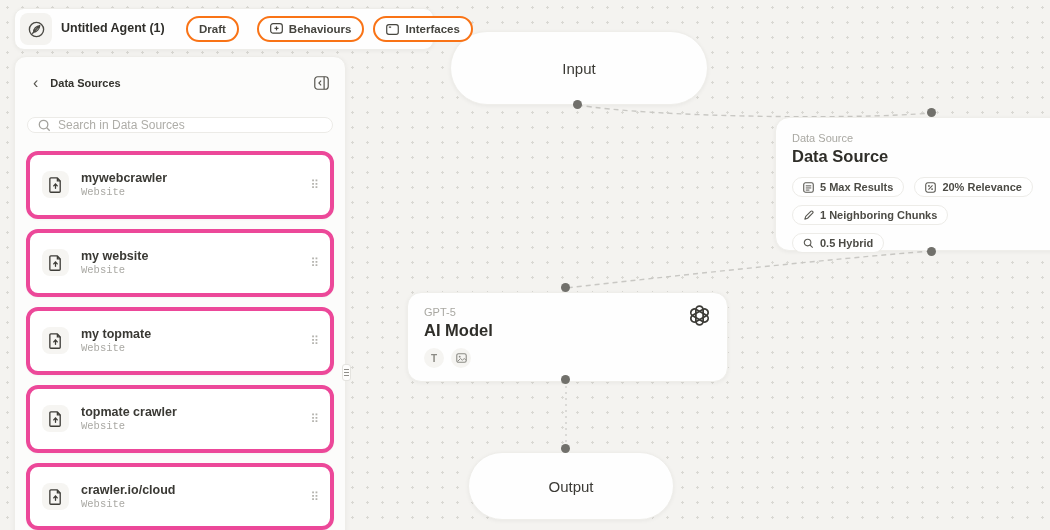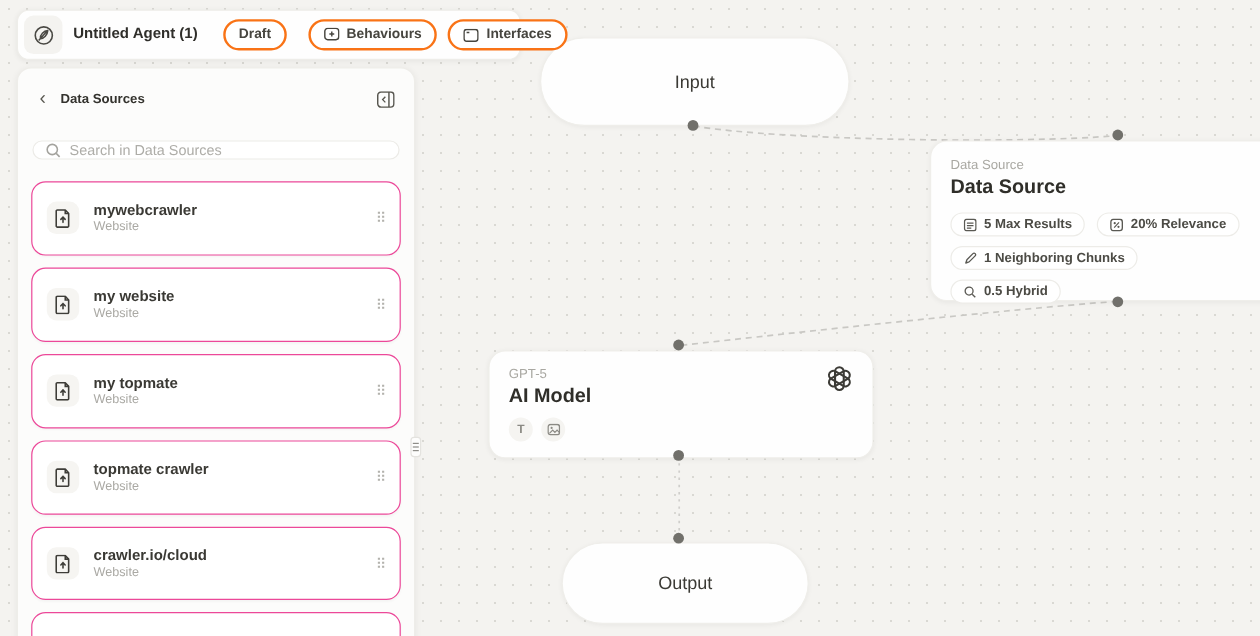--- a/index.html
+++ b/index.html
@@ -50,32 +50,32 @@
     margin:14px 12px 14px 12px; height:31px; border:1px solid #ecebe7; border-radius:10px;
     background:#fff; display:flex; align-items:center; gap:7px; padding:0 10px;
   }
   .sb-search input {
     border:none; outline:none; background:transparent; flex:1;
     font-size:12px; color:#55544e; font-family:inherit;
   }
   .sb-search input::placeholder { color:#aeada8; }
   .sb-list { display:flex; flex-direction:column; gap:10px; padding:4px 11px; }
   .ds-card {
-    background:#fff; border:1px solid #ec4899; border-radius:12px;
+    background:#fff; border:4px solid #ec4899; border-radius:12px;
     box-shadow:0 1px 2px rgba(0,0,0,.03);
     display:flex; align-items:center; gap:12px; padding:15px 12px; cursor:pointer;
     flex:0 0 auto;
   }
   .ds-icon-box {
     width:27px; height:27px; border-radius:8px; background:#f6f5f2;
     display:flex; align-items:center; justify-content:center; flex:0 0 auto;
   }
   .ds-meta { display:flex; flex-direction:column; line-height:1.3; flex:1; }
   .ds-name { font-size:12.5px; font-weight:700; color:#3a3934; }
-  .ds-type { font-size:10.5px; color:#aaa9a4; }
+  .ds-type { font-size:10.5px; color:#aaa9a4;font-family:Liberation Mono, monospace; }
   .ds-drag { font-size:12px; color:#b3b2ad; letter-spacing:-1px; cursor:grab; }
   .ds-card.partial { height:60px; }
   .resize-handle {
     position:absolute; left:342px; top:364px; width:9px; height:17px;
     background:#fdfdfc; border:1px solid #e4e3df; border-radius:3px;
     display:flex; flex-direction:column; justify-content:center; gap:2px; align-items:center;
     z-index:6; cursor:ew-resize;
   }
   .resize-handle i { display:block; width:5px; height:1px; background:#8e8d88; }
 

